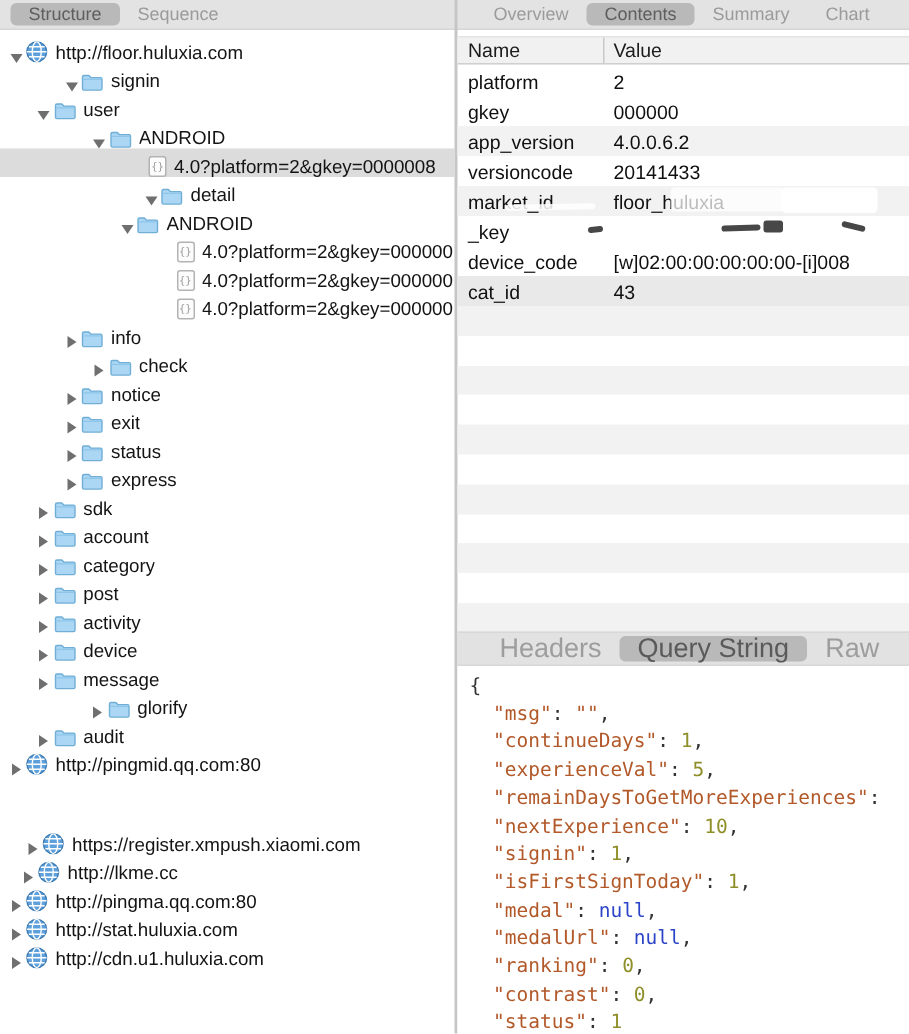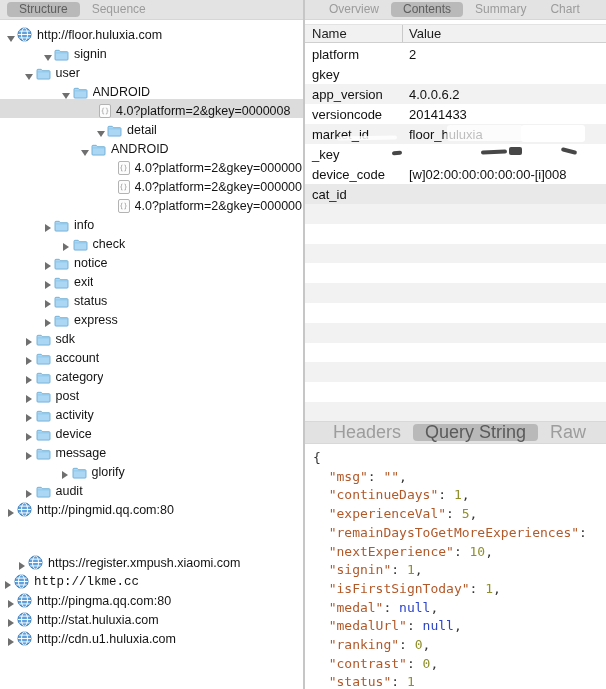--- a/index.html
+++ b/index.html
@@ -394,21 +394,21 @@
       </span>
       <span class="ticon">
         <svg width="15" height="15" viewBox="0 0 16 16">
           <circle cx="8" cy="8" r="7" fill="#5da0dc" stroke="#3e7cb4"></circle>
           <ellipse cx="8" cy="8" rx="3.2" ry="7" fill="none" stroke="#fff" stroke-width="1"></ellipse>
           <path d="M1 8h14M2.4 4.4h11.2M2.4 11.6h11.2" stroke="#fff" stroke-width="1" fill="none"></path>
         </svg>
       </span>
       <span class="tlabel">https://register.xmpush.xiaomi.com</span>
     </div>
-    <div class="trow" style="padding-left: 1px; font-family: Liberation Mono, monospace;">
+    <div class="trow" style="padding-left: 12px;">
       <span class="tri col">
         <i></i>
       </span>
       <span class="ticon">
         <svg width="15" height="15" viewBox="0 0 16 16">
           <circle cx="8" cy="8" r="7" fill="#5da0dc" stroke="#3e7cb4"></circle>
           <ellipse cx="8" cy="8" rx="3.2" ry="7" fill="none" stroke="#fff" stroke-width="1"></ellipse>
           <path d="M1 8h14M2.4 4.4h11.2M2.4 11.6h11.2" stroke="#fff" stroke-width="1" fill="none"></path>
         </svg>
       </span>
@@ -461,20 +461,21 @@
   <span class="kname">Name</span>
   <span class="kval">Value</span>
 </div>
 <div id="kv-rows">
     <div class="krow w">
       <span class="kname">platform</span>
       <span class="kval">2</span>
     </div>
     <div class="krow w">
       <span class="kname">gkey</span>
+      <span class="kval">000000</span>
     </div>
     <div class="krow g">
       <span class="kname">app_version</span>
       <span class="kval">4.0.0.6.2</span>
     </div>
     <div class="krow w">
       <span class="kname">versioncode</span>
       <span class="kval">20141433</span>
     </div>
     <div class="krow g">
@@ -484,20 +485,21 @@
     <div class="krow w">
       <span class="kname">_key</span>
       <span class="kval"></span>
     </div>
     <div class="krow w">
       <span class="kname">device_code</span>
       <span class="kval">[w]02:00:00:00:00:00-[i]008</span>
     </div>
     <div class="krow d">
       <span class="kname">cat_id</span>
+      <span class="kval">43</span>
     </div>
   </div>
 <div id="kv-empty">
     <div class="estripe g"></div>
     <div class="estripe"></div>
     <div class="estripe g"></div>
     <div class="estripe"></div>
     <div class="estripe g"></div>
     <div class="estripe"></div>
     <div class="estripe g"></div>

